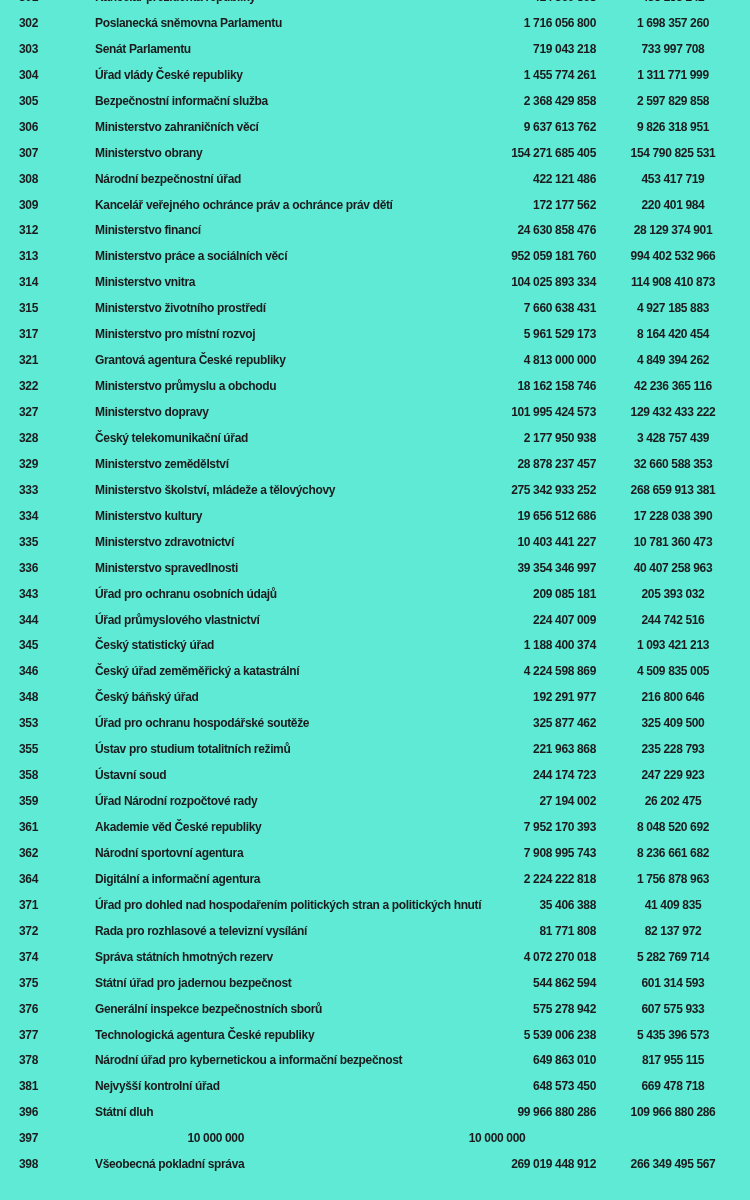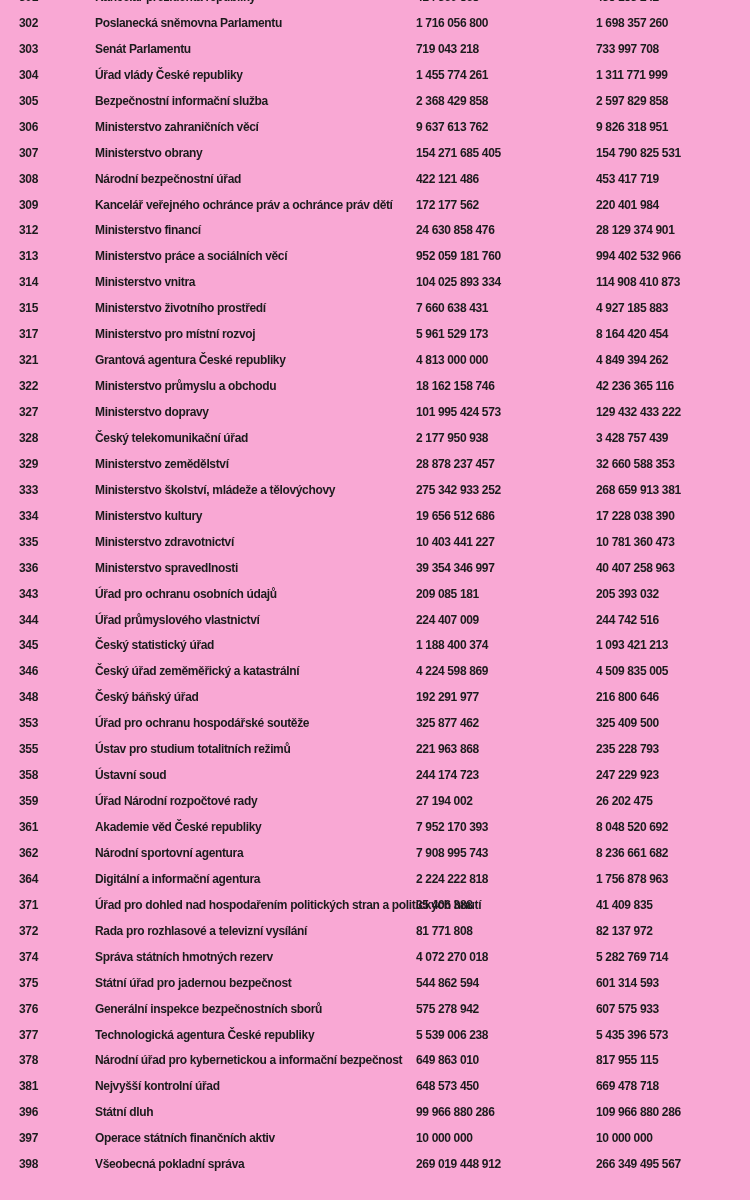--- a/index.html
+++ b/index.html
@@ -10,21 +10,21 @@
   body {
     width: 750px;
     height: 1200px;
     position: relative;
     overflow: hidden;
     font-family: "Liberation Sans", sans-serif;
   }
   .page {
     position: absolute;
     inset: 0;
-    background: #f9a8d4;
+    background: #5eead4;
   }
   .table {
     position: absolute;
     left: 0;
     top: -15.95px;
     width: 750px;
   }
   .row {
     height: 25.95px;
     display: flex;
@@ -43,25 +43,25 @@
   }
   .cell.name {
     flex: none;
     width: 352px;
     overflow: visible;
     padding-left: 31px;
   }
   .cell.a1 {
     flex: none;
     width: 180px;
-    text-align: left;
+    text-align: right;
   }
   .cell.a2 {
     flex: 1;
-    text-align: left;
+    text-align: center;
     padding-right: 0;
   }
 </style>
 </head>
 <body>
 
 <div class="page">
   <div class="table" id="table">
       <div class="row partial">
     <div class="cell code">301</div>
@@ -322,21 +322,20 @@
     <div class="cell a2">669 478 718</div>
   </div>
       <div class="row">
     <div class="cell code">396</div>
     <div class="cell name">Státní dluh</div>
     <div class="cell a1">99 966 880 286</div>
     <div class="cell a2">109 966 880 286</div>
   </div>
       <div class="row">
     <div class="cell code">397</div>
-    <div class="cell name">Operace státních finančních aktiv</div>
     <div class="cell a1">10 000 000</div>
     <div class="cell a2">10 000 000</div>
   </div>
       <div class="row">
     <div class="cell code">398</div>
     <div class="cell name">Všeobecná pokladní správa</div>
     <div class="cell a1">269 019 448 912</div>
     <div class="cell a2">266 349 495 567</div>
   </div>
     </div>

